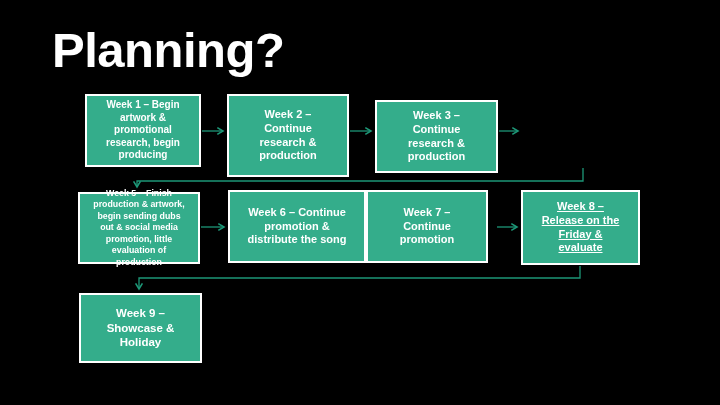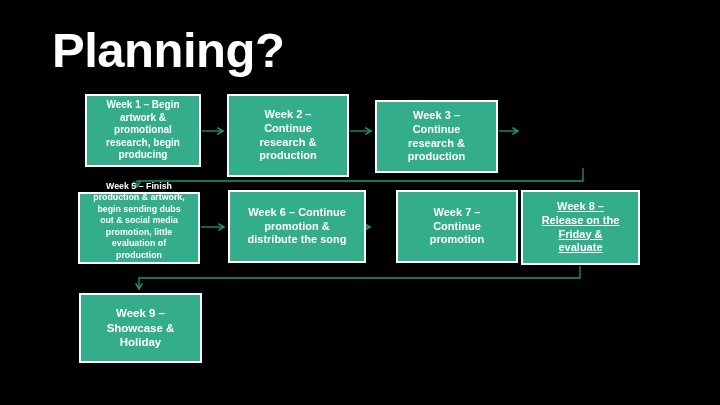--- a/index.html
+++ b/index.html
@@ -40,23 +40,23 @@
     align-items: center;
     justify-content: center;
     text-align: center;
     line-height: 1.25;
   }
   .box .txt { padding: 1px 12px; }
   .b1 { left: 85px;  top: 94px;  width: 116px; height: 73px; font-size: 10px; }
   .b2 { left: 227px; top: 94px;  width: 122px; height: 83px; font-size: 11px; }
   .b3 { left: 375px; top: 100px;  width: 123px; height: 73px; font-size: 11px; }
   .b4 { left: 522px; top: 93px;  width: 122px; height: 74px; font-size: 11px; }
-  .b5 { left: 78px;  top: 192px; width: 122px; height: 72px; font-size: 8.8px; line-height: 1.3; align-items: flex-end; }
+  .b5 { left: 78px;  top: 192px; width: 122px; height: 72px; font-size: 8.8px; line-height: 1.3; }
   .b6 { left: 228px; top: 190px; width: 138px; height: 73px; font-size: 11px; }
-  .b7 { left: 396px; top: 190px; width: 122px; height: 73px; font-size: 11px; }
+  .b7 { left: 366px; top: 190px; width: 122px; height: 73px; font-size: 11px; }
   .b8 { left: 521px; top: 190px; width: 119px; height: 75px; font-size: 11px; text-decoration: underline; }
   .b9 { left: 79px;  top: 293px; width: 123px; height: 70px; font-size: 11.5px; }
   .connectors line, .connectors polyline {
     stroke: var(--connector, #1d9777);
     stroke-width: 1.3;
     fill: none;
   }
 </style>
 </head>
 <body>

